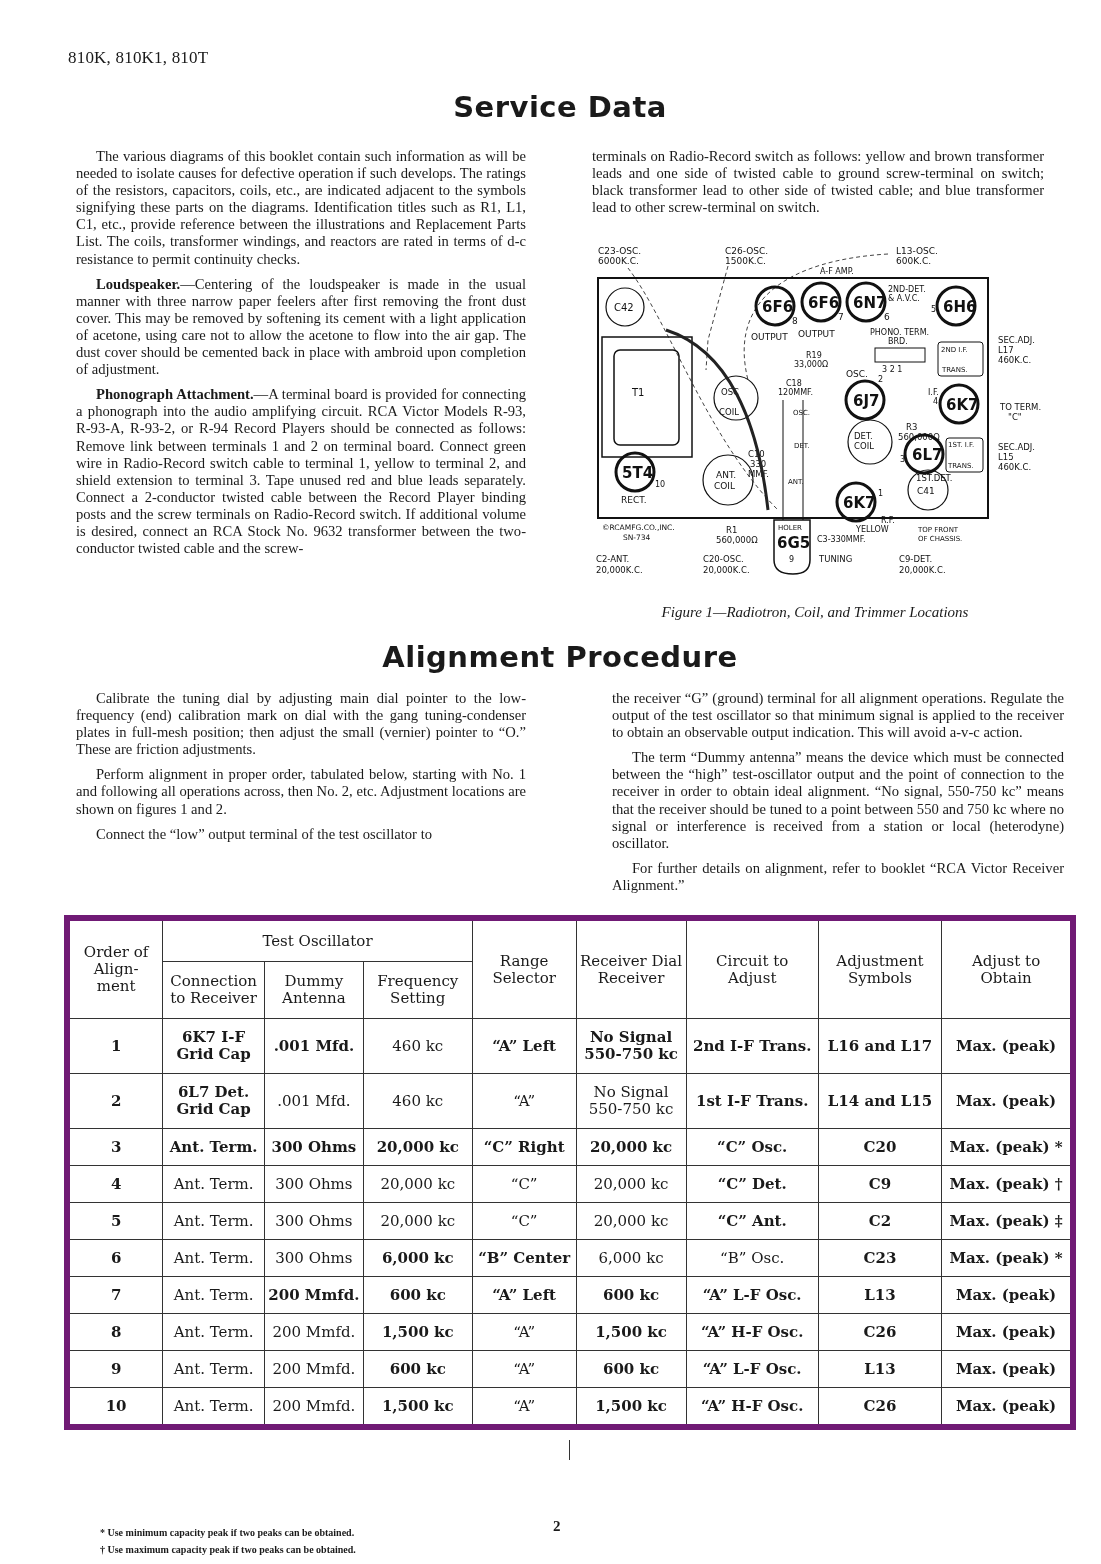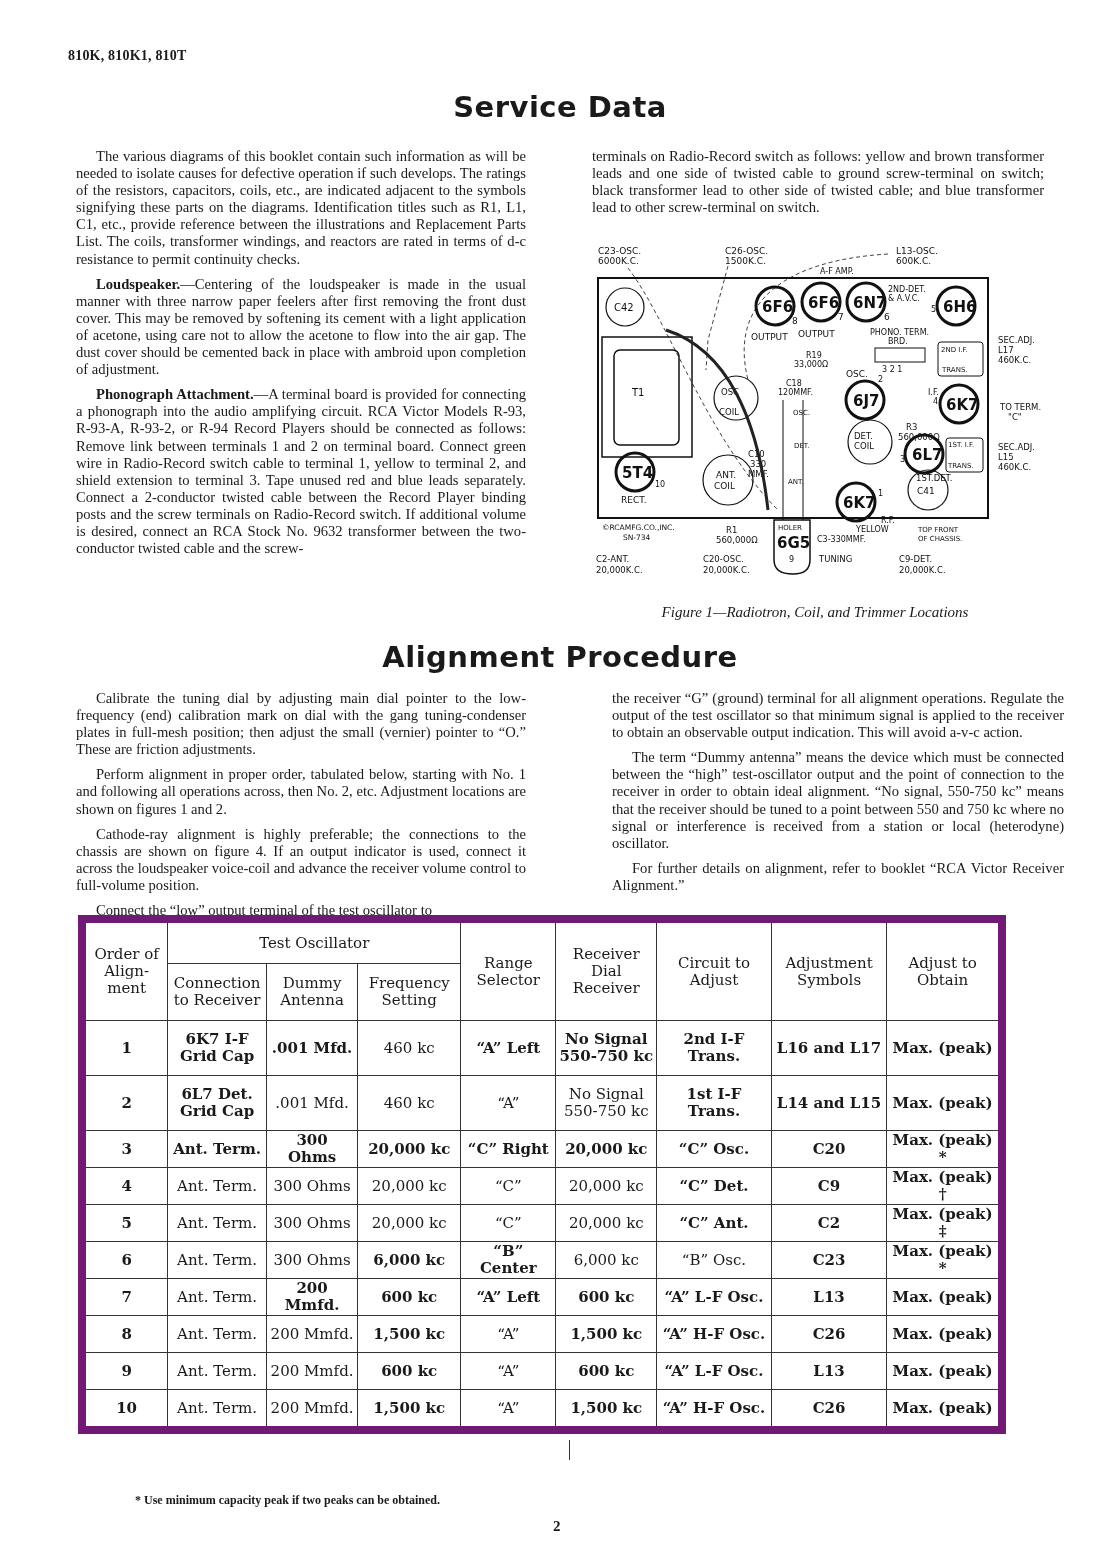--- a/index.html
+++ b/index.html
@@ -1,40 +1,40 @@
 <!DOCTYPE html>
 <html><head>
 <meta charset="utf-8">
 <style>
   html, body { margin:0; padding:0; background:#ffffff; }
   body { width:1101px; height:1564px; position:relative; overflow:hidden; color:#1a1a1a;
          font-family:"Liberation Serif", "DejaVu Serif", serif; }
   .abs { position:absolute; }
-  .model { left:68px; top:48px; font-size:14px; font-weight:bold; letter-spacing:0.2px; }
+  .model { left:68px; top:48px; font-size:17px; font-weight:normal; letter-spacing:0.2px; }
   .h1 { font-family:"DejaVu Sans", "Liberation Sans", sans-serif; font-weight:bold; font-size:29px; letter-spacing:0.5px; text-align:center; }
   .col { font-size:14.6px; line-height:17.1px; text-align:justify; hyphens:none; }
   .col p { margin:8px; text-indent:20px; }
   .col p.noindent { text-indent:0; }
   .col b { font-weight:bold; }
   .fig-caption { left:590px; top:604px; width:450px; text-align:center; font-style:italic; font-size:15px; }
   
   .diagram { left:588px; top:240px; width:470px; height:340px; }
   .diagram svg { width:470px; height:340px; }
   .diagram text { font-family:"DejaVu Sans", "Liberation Sans", sans-serif; fill:#111; }
   
-  table.align { position:absolute; left:78px; top:915px; width:928px; border-collapse:collapse;
-                border:8px solid #701a75; font-family:"DejaVu Serif", "Liberation Serif", serif; font-size:15px; }
+  table.align { position:absolute; left:64px; top:915px; width:1012px; border-collapse:collapse;
+                border:6px solid #701a75; font-family:"DejaVu Serif", "Liberation Serif", serif; font-size:15px; }
   table.align th, table.align td { border:1.5px solid #333; text-align:center; vertical-align:middle; padding:0 3px; line-height:17px; }
   table.align th { font-weight:normal; }
   table.align tr.hdr1 th { height:40px; }
   table.align tr.hdr2 th { height:56px; }
   table.align tr.r12 td { height:54px; }
   table.align tr.rs td { height:36px; }
   .bold { font-weight:bold; }
-  .notes { left:100px; top:1492px; font-family:"Liberation Serif", serif; font-size:12px; line-height:17px; font-weight:bold;margin-left:35px; }
+  .notes { left:100px; top:1524px; font-family:"Liberation Serif", serif; font-size:10px; line-height:17px; font-weight:bold; }
   .notes div { white-space:nowrap; }
   .pagenum { left:553px; top:1518px; font-size:15px; font-weight:bold; }
   .tbl-tick { left:569px; top:1440px; width:1px; height:20px; background:#333; }
 </style>
 </head>
 <body>
 
 <div class="abs model">810K, 810K1, 810T</div>
 
 <div class="abs h1" style="left:400px; top:90px; width:320px;">Service Data</div>
@@ -197,21 +197,20 @@
   </svg>
 </div>
 
 <div class="abs fig-caption">Figure 1—Radiotron, Coil, and Trimmer Locations</div>
 
 <div class="abs h1" style="left:380px; top:640px; width:360px;">Alignment Procedure</div>
 
 <div class="abs col" style="left:68px; top:682px; width:466px;">
   <p>Calibrate the tuning dial by adjusting main dial pointer to the low-frequency (end) calibration mark on dial with the gang tuning-condenser plates in full-mesh position; then adjust the small (vernier) pointer to “O.” These are friction adjustments.</p>
   <p>Perform alignment in proper order, tabulated below, starting with No. 1 and following all operations across, then No. 2, etc. Adjustment locations are shown on figures 1 and 2.</p>
-  <p>Cathode-ray alignment is highly preferable; the connections to the chassis are shown on figure 4. If an output indicator is used, connect it across the loudspeaker voice-coil and advance the receiver volume control to full-volume position.</p>
   <p>Connect the “low” output terminal of the test oscillator to</p>
 </div>
 
 <div class="abs col" style="left:604px; top:682px; width:468px;">
   <p class="noindent">the receiver “G” (ground) terminal for all alignment operations. Regulate the output of the test oscillator so that minimum signal is applied to the receiver to obtain an observable output indication. This will avoid a-v-c action.</p>
   <p>The term “Dummy antenna” means the device which must be connected between the “high” test-oscillator output and the point of connection to the receiver in order to obtain ideal alignment. “No signal, 550-750 kc” means that the receiver should be tuned to a point between 550 and 750 kc where no signal or interference is received from a station or local (heterodyne) oscillator.</p>
   <p>For further details on alignment, refer to booklet “RCA Victor Receiver Alignment.”</p>
 </div>
 
 <table class="align">
@@ -353,15 +352,16 @@
       <td class="bold">C26</td>
       <td class="bold">Max. (peak)</td>
     </tr>
   </tbody>
 </table>
 
 <div class="abs tbl-tick"></div>
 
 <div class="abs notes">
   <div>* Use minimum capacity peak if two peaks can be obtained.</div>
+  <div>† Use maximum capacity peak if two peaks can be obtained.</div>
 </div>
 
 <div class="abs pagenum">2</div>
 
 </body></html>

